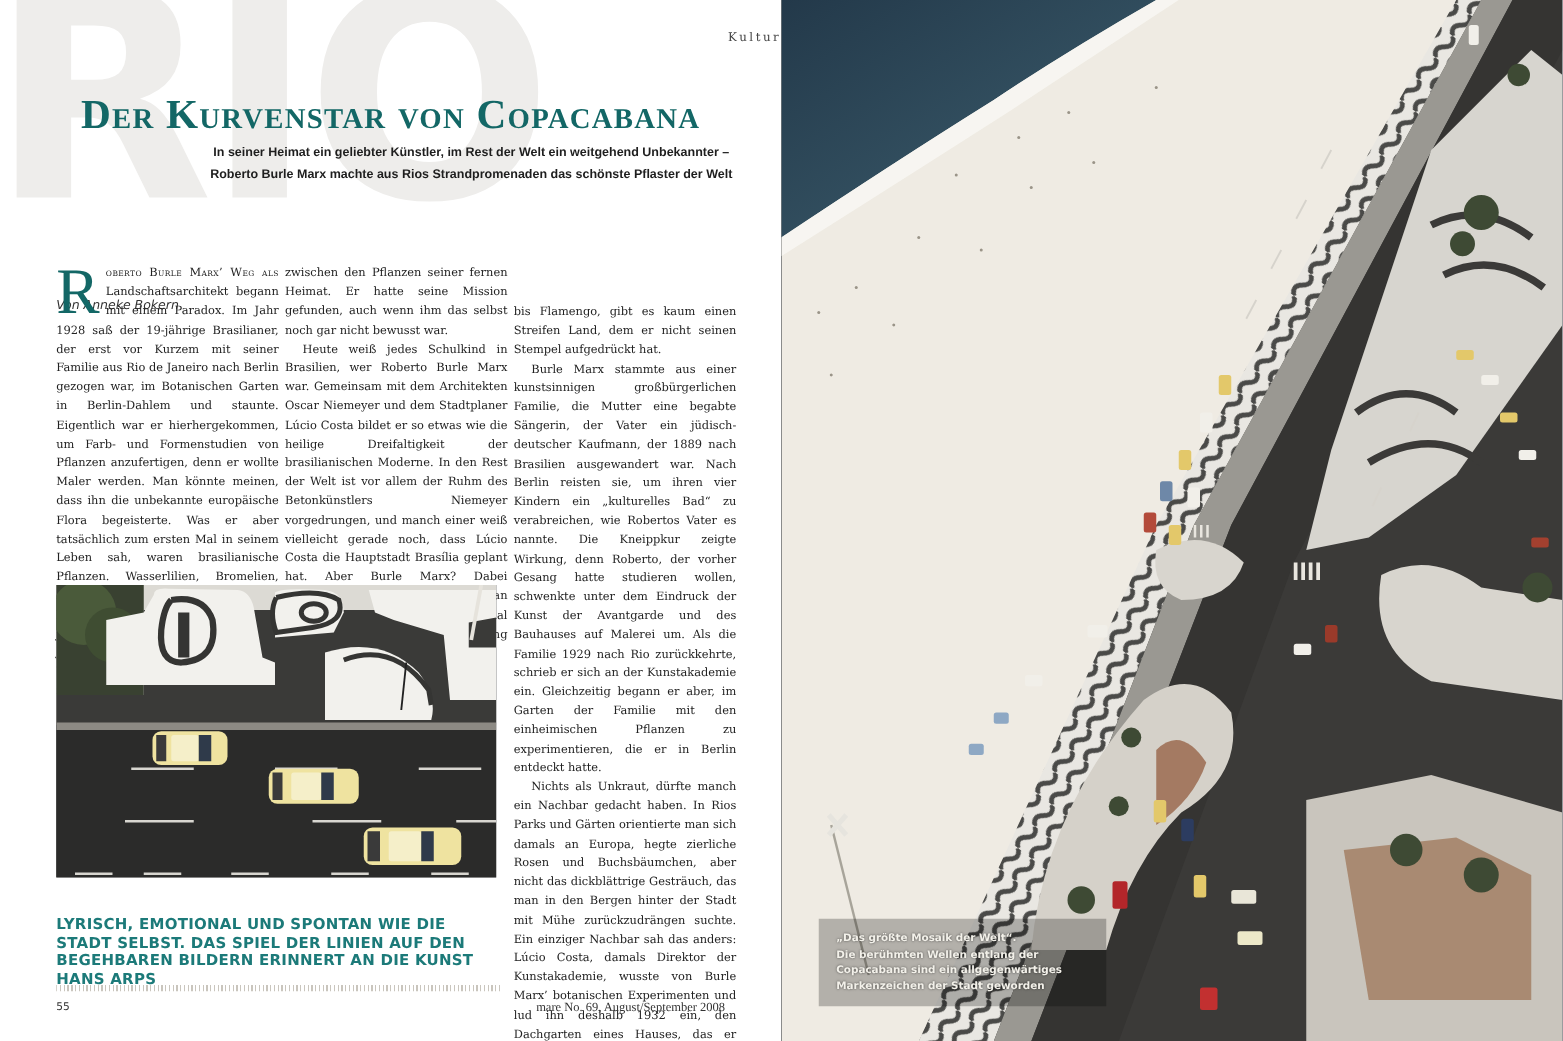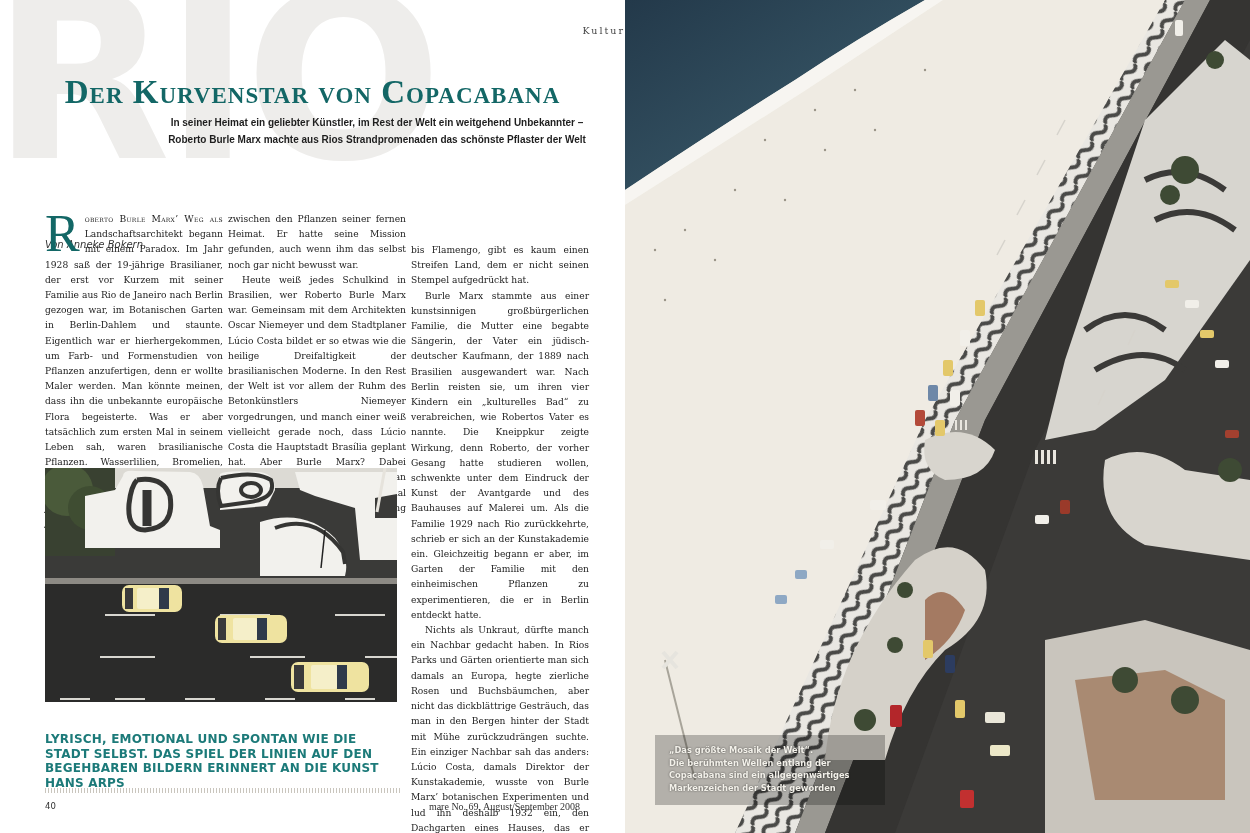--- a/index.html
+++ b/index.html
@@ -169,21 +169,21 @@
           <rect x="246" y="194" width="78" height="30" rx="7" fill="#efe3a0"></rect>
           <rect x="266" y="197" width="26" height="24" rx="2" fill="#f5efc9"></rect>
           <rect x="292" y="197" width="10" height="24" fill="#2f3a4a"></rect>
           <rect x="249" y="197" width="10" height="24" fill="#3a3a3a"></rect>
         </g>
       </svg>
     </div>
 
     <div class="pull-quote">LYRISCH, EMOTIONAL UND SPONTAN WIE DIE STADT SELBST. DAS SPIEL DER LINIEN AUF DEN BEGEHBAREN BILDERN ERINNERT AN DIE KUNST HANS ARPS</div>
     <div class="rule"></div>
-    <div class="folio-left">40</div>
+    <div class="folio-left">55</div>
     <div class="folio-issue">mare No. 69, August/September 2008</div>
   </div>
 
   <div class="page-right">
     <div style="position:absolute;left:0;top:0;width:625px;height:833px;" title="Aerial view of Copacabana beach, wave-pattern promenade and traffic">
       <svg width="625" height="833" viewBox="0 0 625 833">
         <defs>
           <pattern id="waves" width="22" height="14" patternUnits="userSpaceOnUse" patternTransform="rotate(-52)">
             <rect width="22" height="14" fill="#e9e7e2"></rect>
             <path d="M0 7 Q5.5 0 11 7 T22 7" fill="none" stroke="#4a4a48" stroke-width="4"></path>

